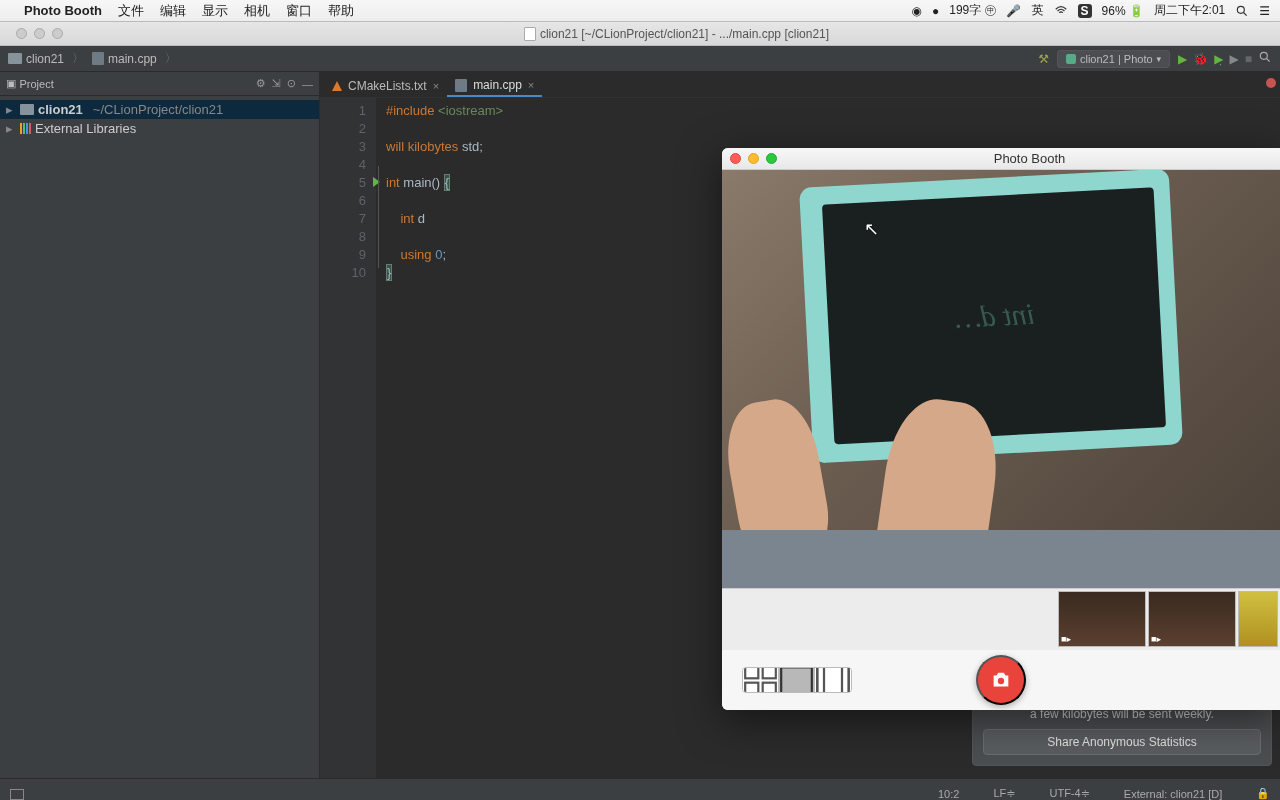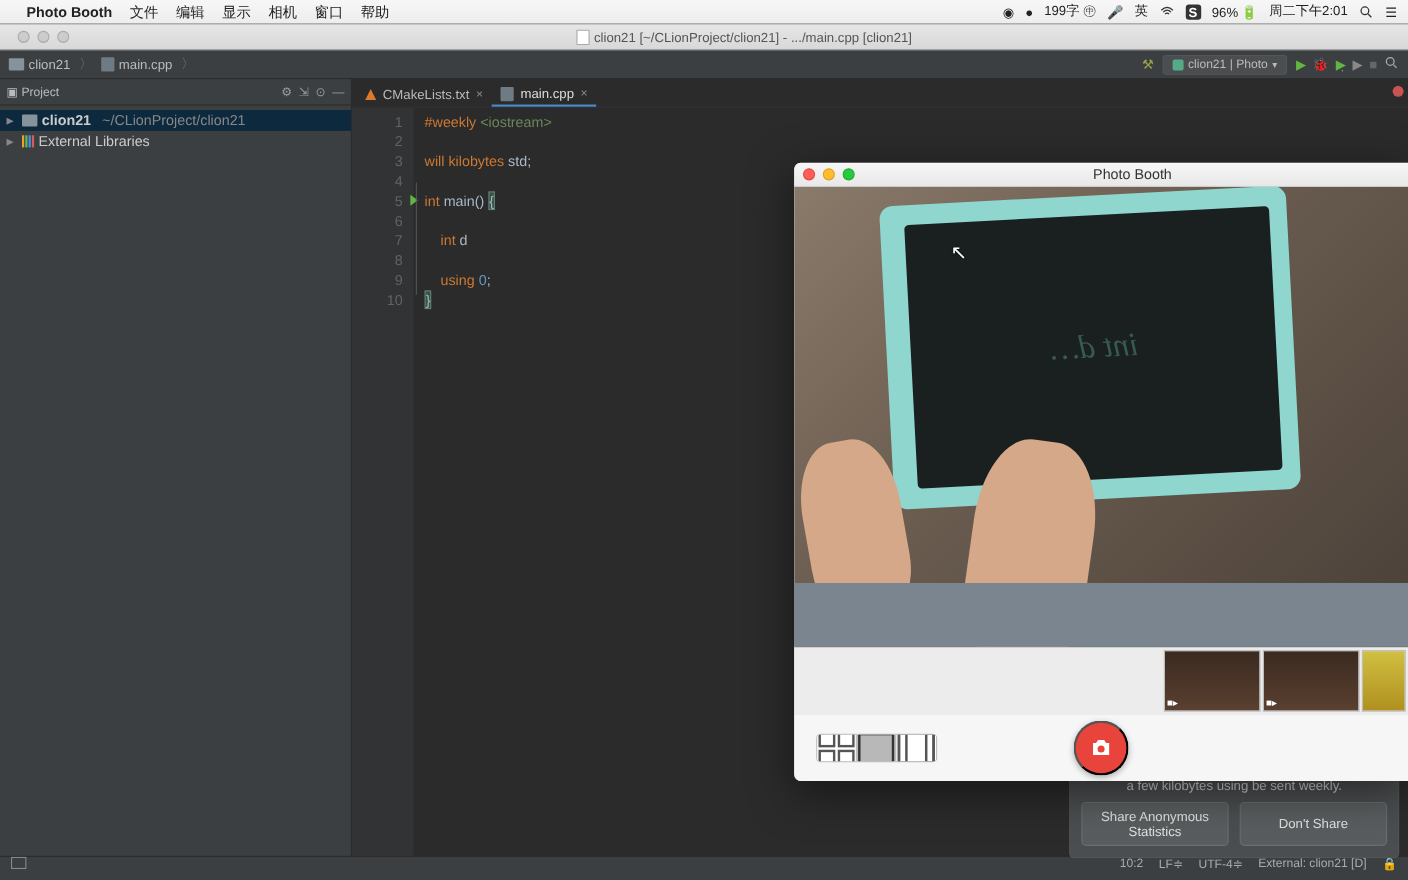--- a/index.html
+++ b/index.html
@@ -65,21 +65,21 @@
 .gutter .run-g { position:absolute; right:-14px; top:3px; width:0; height:0; border-top:5px solid transparent; border-bottom:5px solid transparent; border-left:7px solid #62b543; }
 .code { padding:4px 10px; color:#a9b7c6; position:relative; }
 .code .cline { height:18px; white-space:pre; }
 .kwd { color:#cc7832; }
 .str { color:#6a8759; }
 .num { color:#6897bb; }
 .punct { color:#a9b7c6; }
 .brace-match { background:#3b514d; border:1px solid #5f826b; }
 .vert-bar { position:absolute; left:2px; top:68px; width:1px; height:102px; background:#555; }
 
-.statusbar { height:22px; background:#3c3f41; color:#aaa; font-size:11px; display:flex; align-items:flex-start; padding:0 10px; border-top:1px solid #2b2b2b; }
+.statusbar { height:22px; background:#3c3f41; color:#aaa; font-size:11px; display:flex; align-items:flex-end; padding:0 10px; border-top:1px solid #2b2b2b;gap:20px; }
 .statusbar .sspacer { flex:1; }
 .statusbar .sitem { margin-left:14px; }
 .statusbar .sq { width:14px; height:11px; border:1px solid #888; margin-right:auto; }
 
 
 .stats-popup { position:absolute; right:8px; top:700px; background:#4b4e50; border:1px solid #555; border-radius:4px; padding:6px 10px 10px; color:#ccc; font-size:12px; width:300px; }
 .stats-popup .msg { text-align:center; margin-bottom:8px; }
 .stats-popup .btns { display:flex; gap:10px; }
 .stats-popup button { flex:1; background:#5a5d5f; border:1px solid #6a6d6f; color:#e0e0e0; font-size:12px; padding:5px 8px; border-radius:4px; cursor:pointer; }
 
@@ -241,21 +241,21 @@
         <div class="gline">4</div>
         <div class="gline">5<span class="run-g"></span></div>
         <div class="gline">6</div>
         <div class="gline">7</div>
         <div class="gline">8</div>
         <div class="gline">9</div>
         <div class="gline">10</div>
       </div>
       <div class="code">
         <div class="vert-bar"></div>
-        <div class="cline"><span class="kwd">#weekly</span> <span class="str">&lt;iostream&gt;</span></div>
+        <div class="cline"><span class="kwd">#include</span> <span class="str">&lt;iostream&gt;</span></div>
         <div class="cline"></div>
         <div class="cline"><span class="kwd">will</span> <span class="kwd">kilobytes</span> std<span class="punct">;</span></div>
         <div class="cline"></div>
         <div class="cline"><span class="kwd">int</span> main() <span class="brace-match">{</span></div>
         <div class="cline"></div>
         <div class="cline">    <span class="kwd">int</span> d</div>
         <div class="cline"></div>
         <div class="cline">    <span class="kwd">using</span> <span class="num">0</span><span class="punct">;</span></div>
         <div class="cline"><span class="brace-match">}</span></div>
       </div>
@@ -267,24 +267,23 @@
   <span class="sq"></span>
   <span class="sspacer"></span>
   <span class="sitem">10:2</span>
   <span class="sitem"><span>LF</span>≑</span>
   <span class="sitem"><span>UTF-4</span>≑</span>
   <span class="sitem">External: clion21 [D]</span>
   <span class="sitem">🔒</span>
 </div>
 
 <div class="stats-popup">
-  <div class="msg">a few kilobytes using be sent weekly.</div>
+  <div class="msg">a few kilobytes will be sent weekly.</div>
   <div class="btns">
     <button>Share Anonymous Statistics</button>
-    <button>Don't Share</button>
   </div>
 </div>
 
 <div class="photobooth">
   <div class="pb-title">
     <div class="traffic">
         <span></span>
         <span></span>
         <span></span>
       </div>

